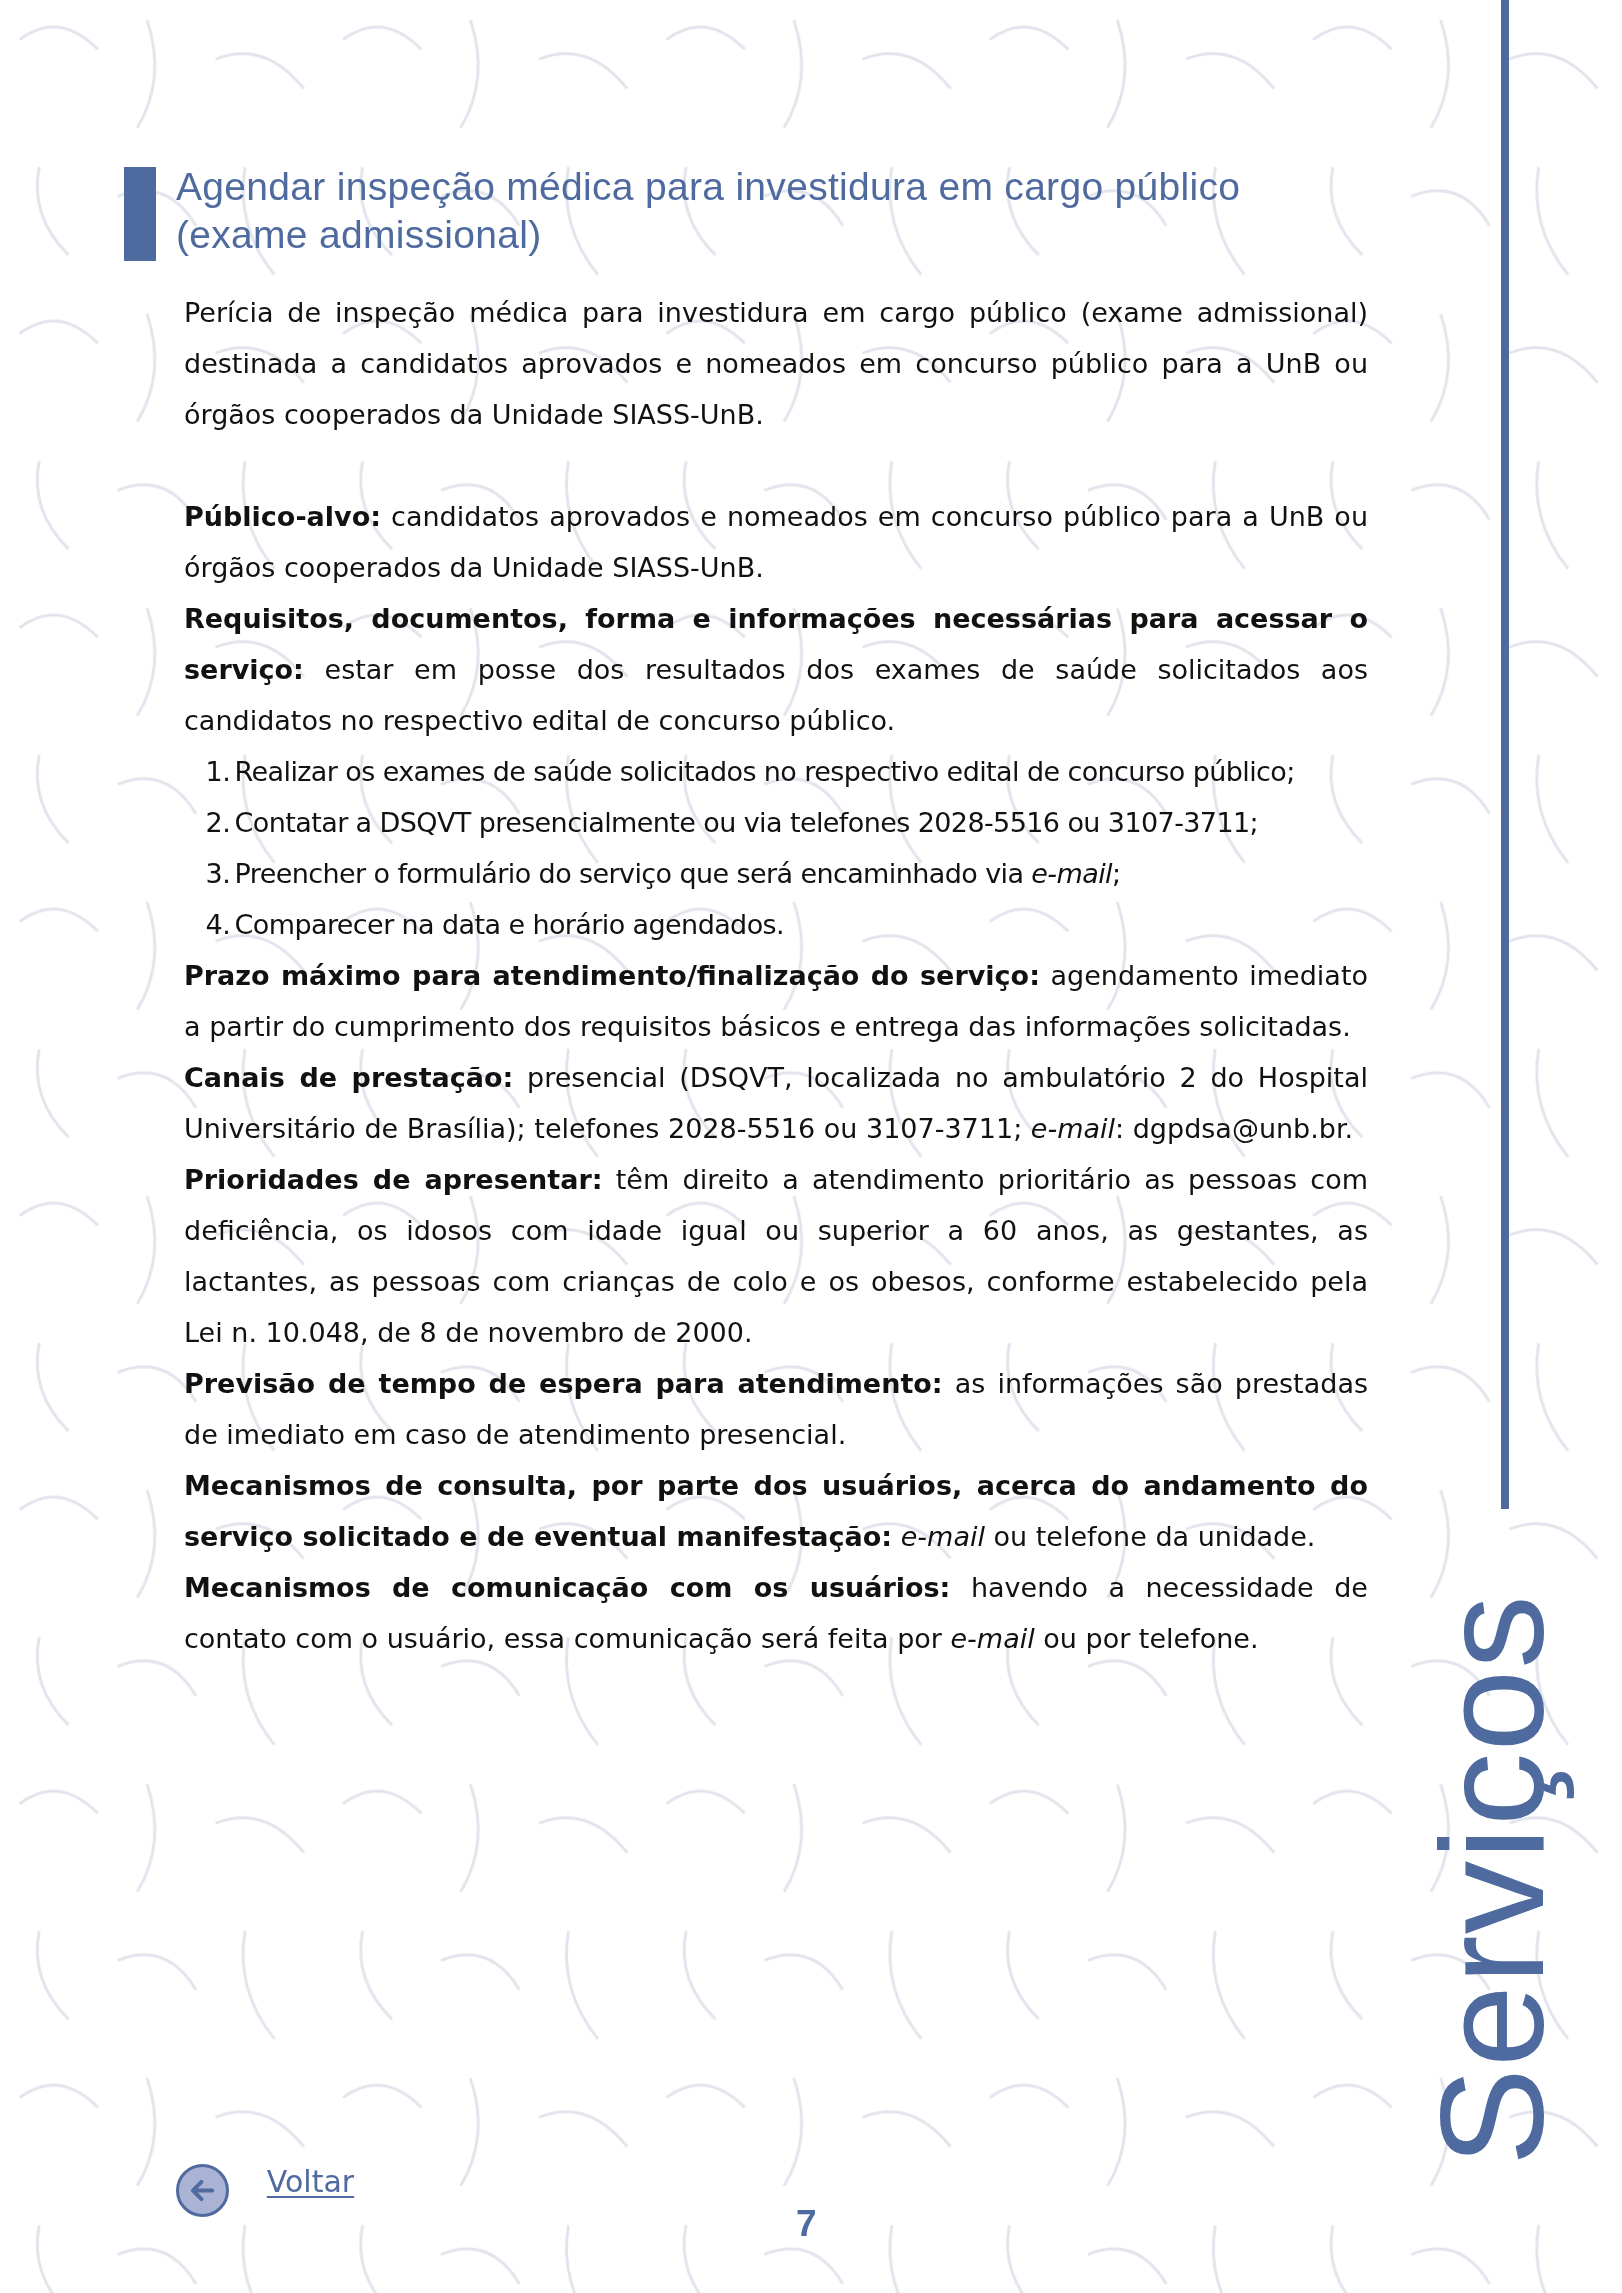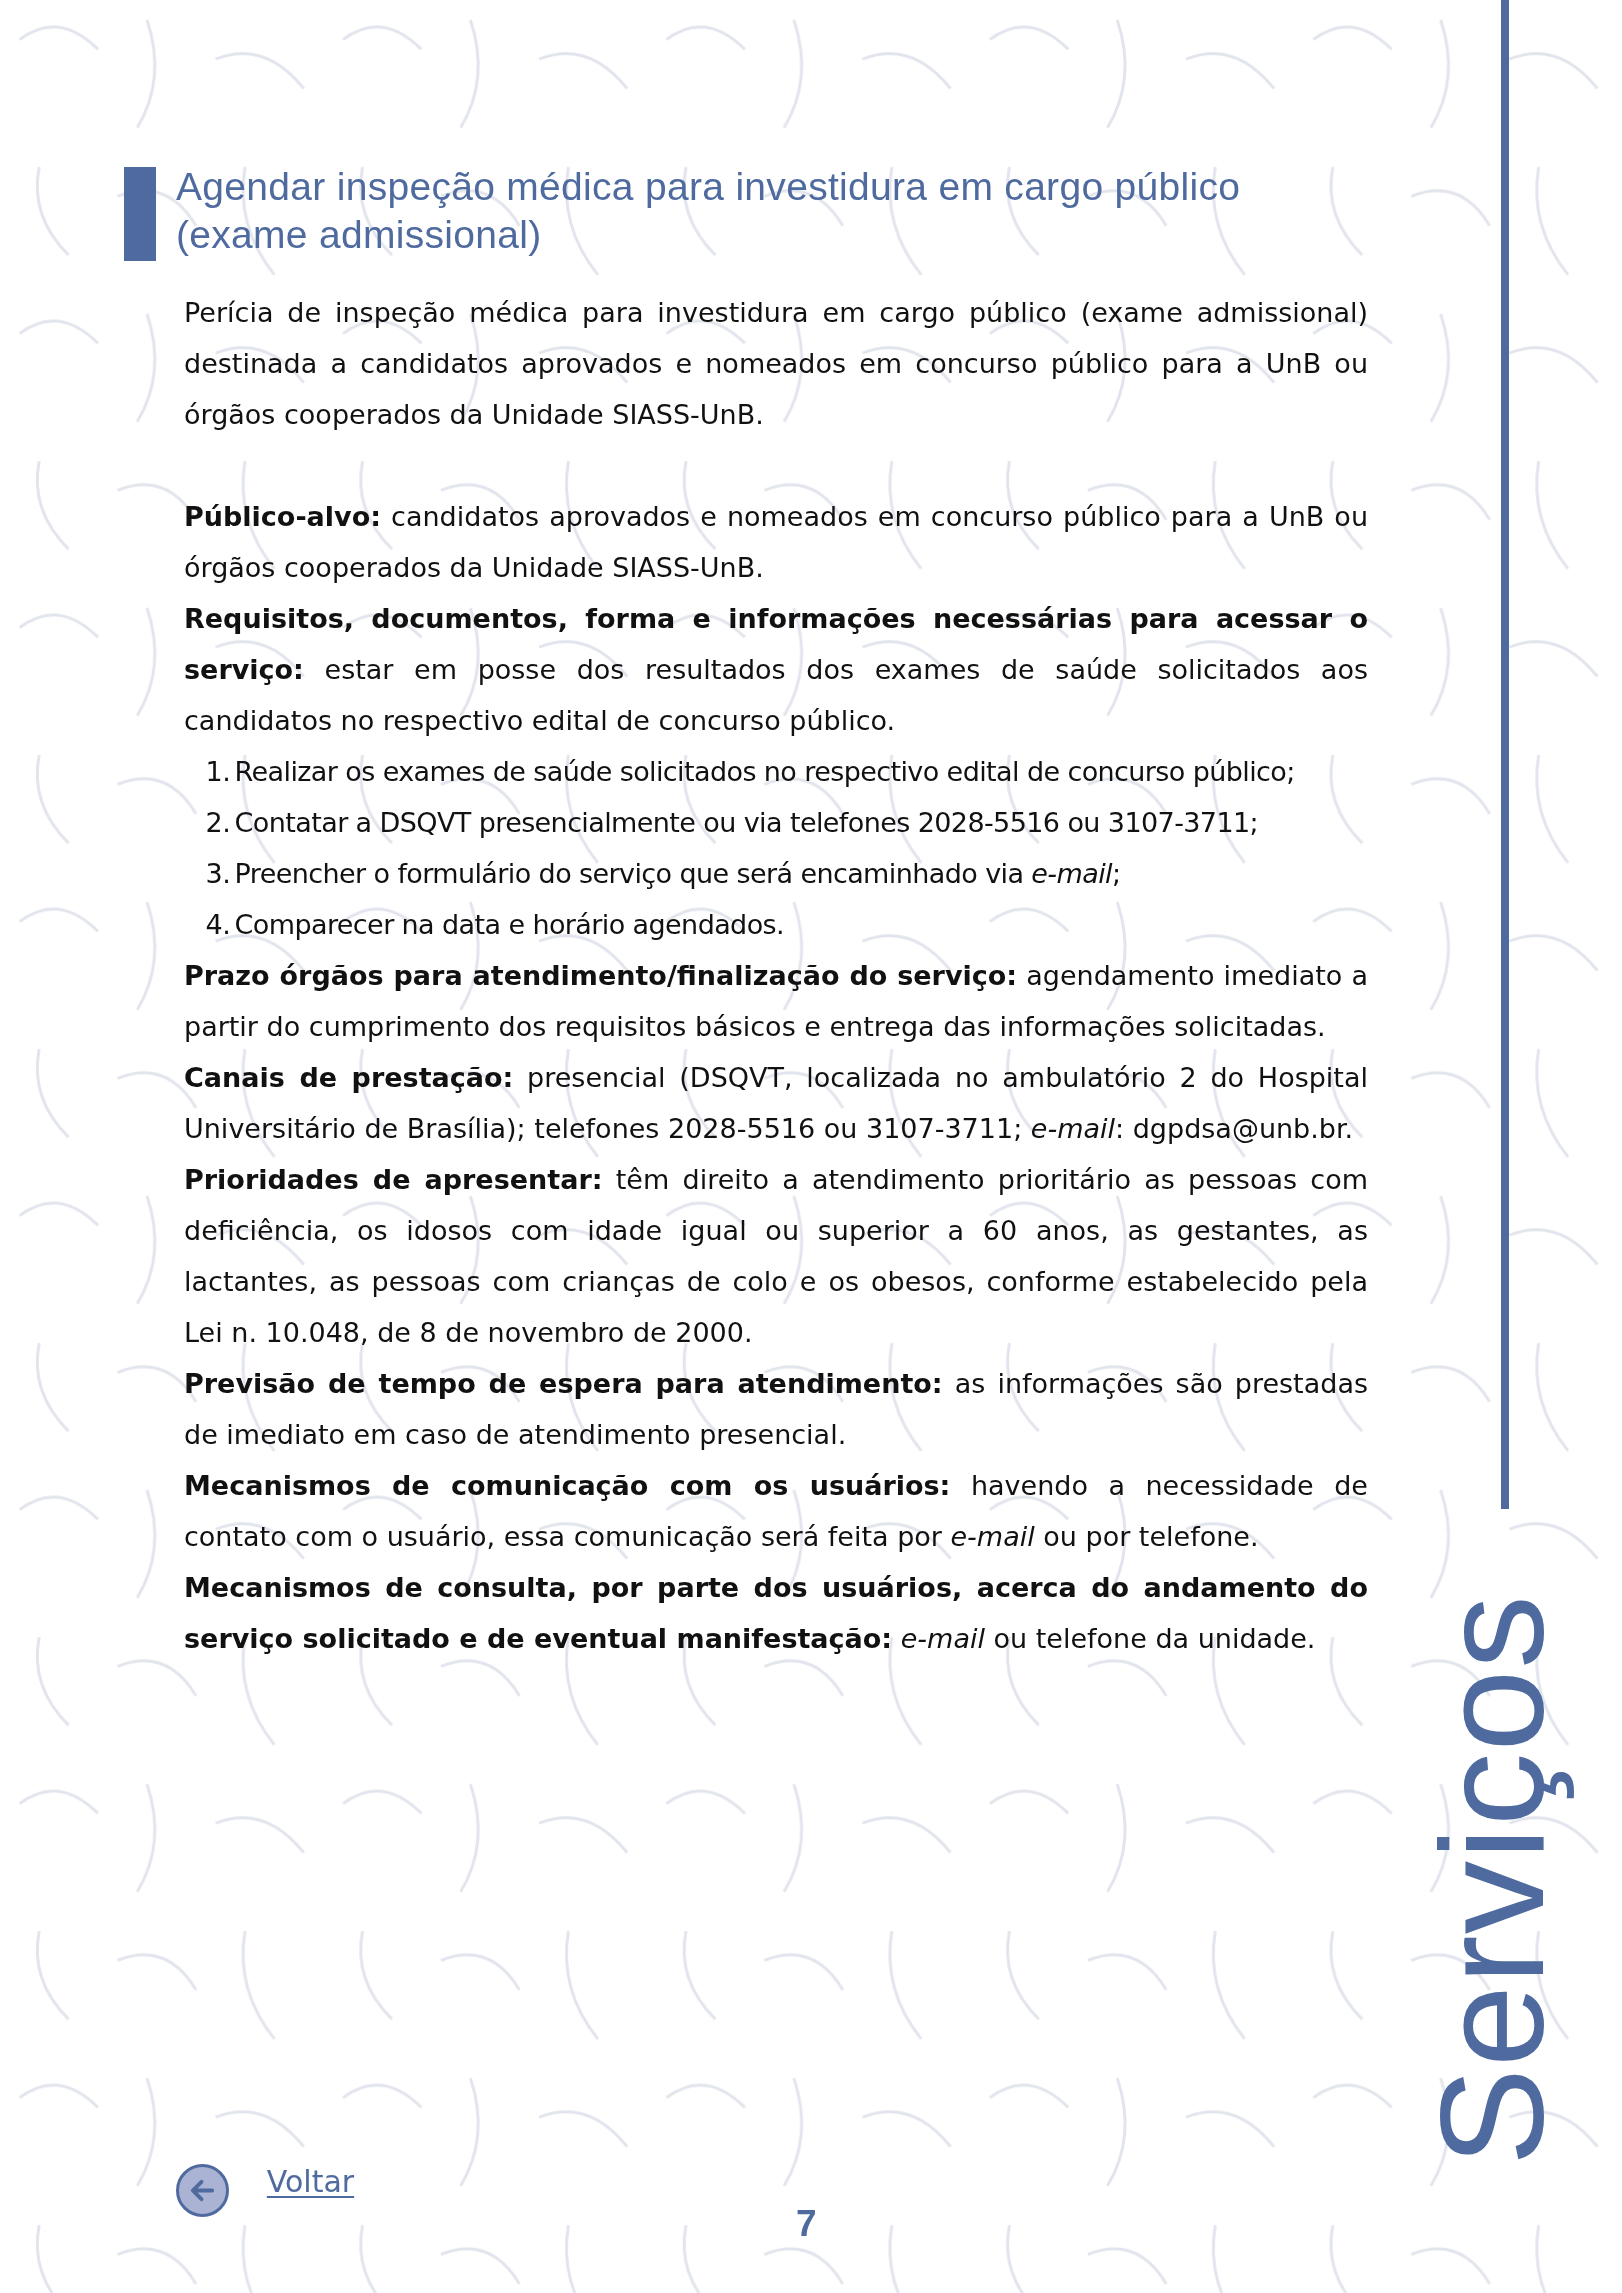--- a/index.html
+++ b/index.html
@@ -185,42 +185,42 @@
       <span class="num">3.</span>
       <span><span>Preencher o formulário do serviço que será encaminhado via </span><i>e-mail</i><span>;</span></span>
     </li>
     <li>
       <span class="num">4.</span>
       <span>Comparecer na data e horário agendados.</span>
     </li>
   </ol>
 
   <p>
-    <b>Prazo órgãos para atendimento/finalização do serviço:</b><span> agendamento imediato a partir do cumprimento dos requisitos básicos e entrega das informações solicitadas.</span>
+    <b>Prazo máximo para atendimento/finalização do serviço:</b><span> agendamento imediato a partir do cumprimento dos requisitos básicos e entrega das informações solicitadas.</span>
   </p>
 
   <p>
     <b>Canais de prestação:</b><span> presencial (DSQVT, localizada no ambulatório 2 do Hospital Universitário de Brasília); telefones 2028-5516 ou 3107-3711; </span><i>e-mail</i><span>: dgpdsa@unb.br.</span>
   </p>
 
 
   <p>
     <b>Prioridades de apresentar:</b><span> têm direito a atendimento prioritário as pessoas com deficiência, os idosos com idade igual ou superior a 60 anos, as gestantes, as lactantes, as pessoas com crianças de colo e os obesos, conforme estabelecido pela Lei n. 10.048, de 8 de novembro de 2000.</span>
   </p>
 
   <p>
     <b>Previsão de tempo de espera para atendimento:</b><span> as informações são prestadas de imediato em caso de atendimento presencial.</span>
   </p>
 
   <p>
+    <b>Mecanismos de consulta, por parte dos usuários, acerca do andamento do serviço solicitado e de eventual manifestação:</b><i> e-mail</i><span> ou telefone da unidade.</span>
+  </p>
+
+  <p>
     <b>Mecanismos de comunicação com os usuários:</b><span> havendo a necessidade de contato com o usuário, essa comunicação será feita por </span><i>e-mail</i><span> ou por telefone.</span>
-  </p>
-
-  <p>
-    <b>Mecanismos de consulta, por parte dos usuários, acerca do andamento do serviço solicitado e de eventual manifestação:</b><i> e-mail</i><span> ou telefone da unidade.</span>
   </p>
 </div>
 
 <div class="right-line"></div>
 <div class="side-title">Serviços</div>
 
 <a class="back-link">
   <span class="back-circle">
     <svg width="33" height="33" viewBox="0 0 34 34">
       <path d="M27 17 H8 M16 8 L7 17 L16 26" stroke="#4e6a9e" stroke-width="4" fill="none" stroke-linecap="round" stroke-linejoin="round"></path>

